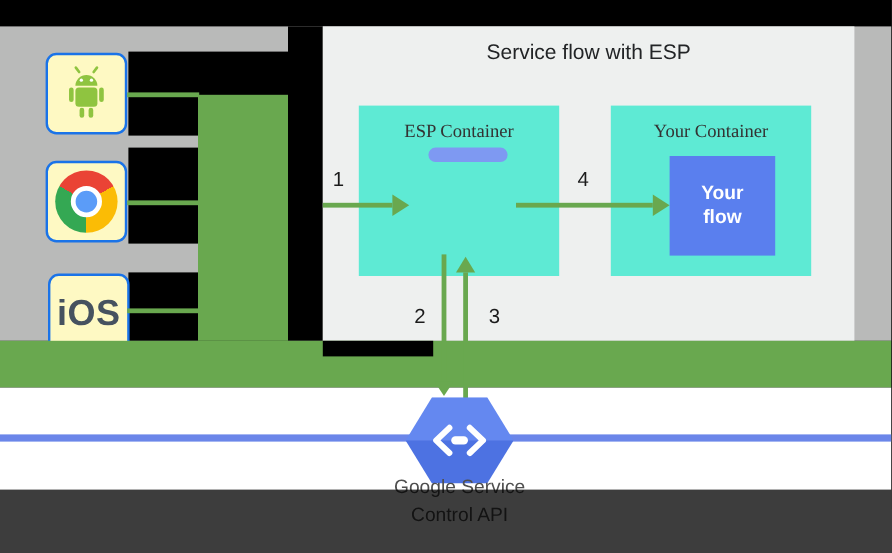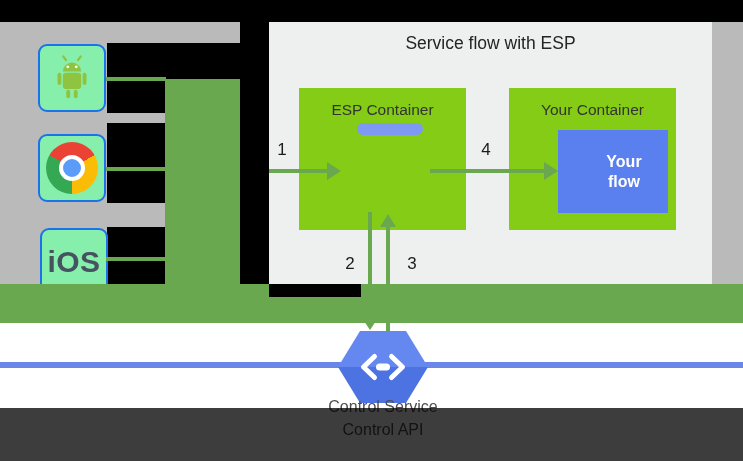--- a/index.html
+++ b/index.html
@@ -14,30 +14,30 @@
   .patch{background:#000;}
   .patch-a{left:107px;top:43px;width:133px;height:70px;}
   .patch-b{left:107px;top:123px;width:133px;height:80px;}
   .patch-c{left:107px;top:227px;width:133px;height:57px;}
   .patch-d{left:240px;top:22px;width:29px;height:262px;}
   .green-bar{left:165px;top:79px;width:75px;height:205px;background:#69a84f;}
   
   .panel{left:269px;top:22px;width:443px;height:262px;background:#eef0ef;}
   .panel-title{left:269px;top:33px;width:443px;text-align:center;
     font-size:17.5px;color:#222426;}
-  .container-box{background:#84cc16;}
+  .container-box{background:#5eead4;font-family:Liberation Serif, serif;}
   .esp-container{left:299px;top:88px;width:167px;height:142px;}
   .your-container{left:509px;top:88px;width:167px;height:142px;}
   .container-title{width:100%;text-align:center;margin-top:13px;
     font-size:15.5px;color:#333;}
   .esp-pill{left:357px;top:123px;width:66px;height:12px;border-radius:6px;background:#7e99f2;}
   .node{background:#5a7fee;color:#fff;font-weight:bold;
     display:flex;align-items:center;justify-content:center;text-align:center;}
   .esp-node{left:341px;top:129px;width:89px;height:83px;font-size:19px;}
-  .your-node{left:558px;top:130px;width:88px;height:83px;font-size:16px;line-height:20px;padding-left:22px;}
+  .your-node{left:558px;top:130px;width:88px;height:83px;font-size:16px;line-height:20px;}
   
   .hline{height:4px;background:#69a84f;}
   .vline{width:4px;background:#69a84f;}
   .line-1{left:269px;top:169px;width:58px;}
   .head-1{left:327px;top:162px;width:0;height:0;
     border-left:14px solid #69a84f;border-top:9px solid transparent;border-bottom:9px solid transparent;}
   .line-4{left:430px;top:169px;width:114px;}
   .head-4{left:544px;top:162px;width:0;height:0;
     border-left:14px solid #69a84f;border-top:9px solid transparent;border-bottom:9px solid transparent;}
   .line-2{left:368px;top:212px;height:110px;}
@@ -45,21 +45,21 @@
     border-top:12px solid #69a84f;border-left:8px solid transparent;border-right:8px solid transparent;}
   .line-3{left:386px;top:227px;height:107px;}
   .head-3{left:380px;top:214px;width:0;height:0;
     border-bottom:13px solid #69a84f;border-left:8px solid transparent;border-right:8px solid transparent;}
   .step{width:22px;text-align:center;font-size:17px;color:#1b1b1b;}
   .step-1{left:271px;top:140px;}
   .step-4{left:475px;top:140px;}
   .step-2{left:339px;top:254px;}
   .step-3{left:401px;top:254px;}
   
-  .client{width:68px;height:68px;box-sizing:border-box;background:#86efac;
+  .client{width:68px;height:68px;box-sizing:border-box;background:#fef9c3;
     border:2.5px solid #1a73e8;border-radius:9px;
     display:flex;align-items:center;justify-content:center;}
   .client-android{left:38px;top:44px;}
   .client-chrome{left:38px;top:134px;}
   .client-ios{left:40px;top:228px;}
   .ios-text{font-size:30px;font-weight:bold;color:#46525f;letter-spacing:0.5px;}
   .chrome-icon{position:relative;width:52px;height:52px;border-radius:50%;
     background:conic-gradient(from -60deg,#ea4335 0 120deg,#fbbc05 0 240deg,#34a853 0 360deg);}
   .chrome-icon::after{content:"";position:absolute;inset:13px;background:#5b9cf8;
     border:4px solid #fff;border-radius:50%;box-sizing:border-box;}
@@ -157,18 +157,18 @@
   <div class="abs blue-line"></div>
   <svg class="abs hexagon" viewBox="0 0 90 72">
     <polygon points="0,36 22,0 68,0 90,36" fill="#6488f0"></polygon>
     <polygon points="0,36 90,36 68,72 22,72" fill="#4d72e2"></polygon>
     <polyline points="36.5,25.5 25.5,36 36.5,46.5" fill="none" stroke="#fff" stroke-width="5" stroke-linecap="round" stroke-linejoin="round"></polyline>
     <polyline points="53.5,25.5 64.5,36 53.5,46.5" fill="none" stroke="#fff" stroke-width="5" stroke-linecap="round" stroke-linejoin="round"></polyline>
     <line x1="41.5" y1="36" x2="48.5" y2="36" stroke="#fff" stroke-width="7" stroke-linecap="round"></line>
   </svg>
 
   <div class="abs caption">
-    <div>Control Service</div>
+    <div>Google Service</div>
     <div>Control API</div>
   </div>
   <div class="abs footer"></div>
 
 </div>
 
 </body></html>

